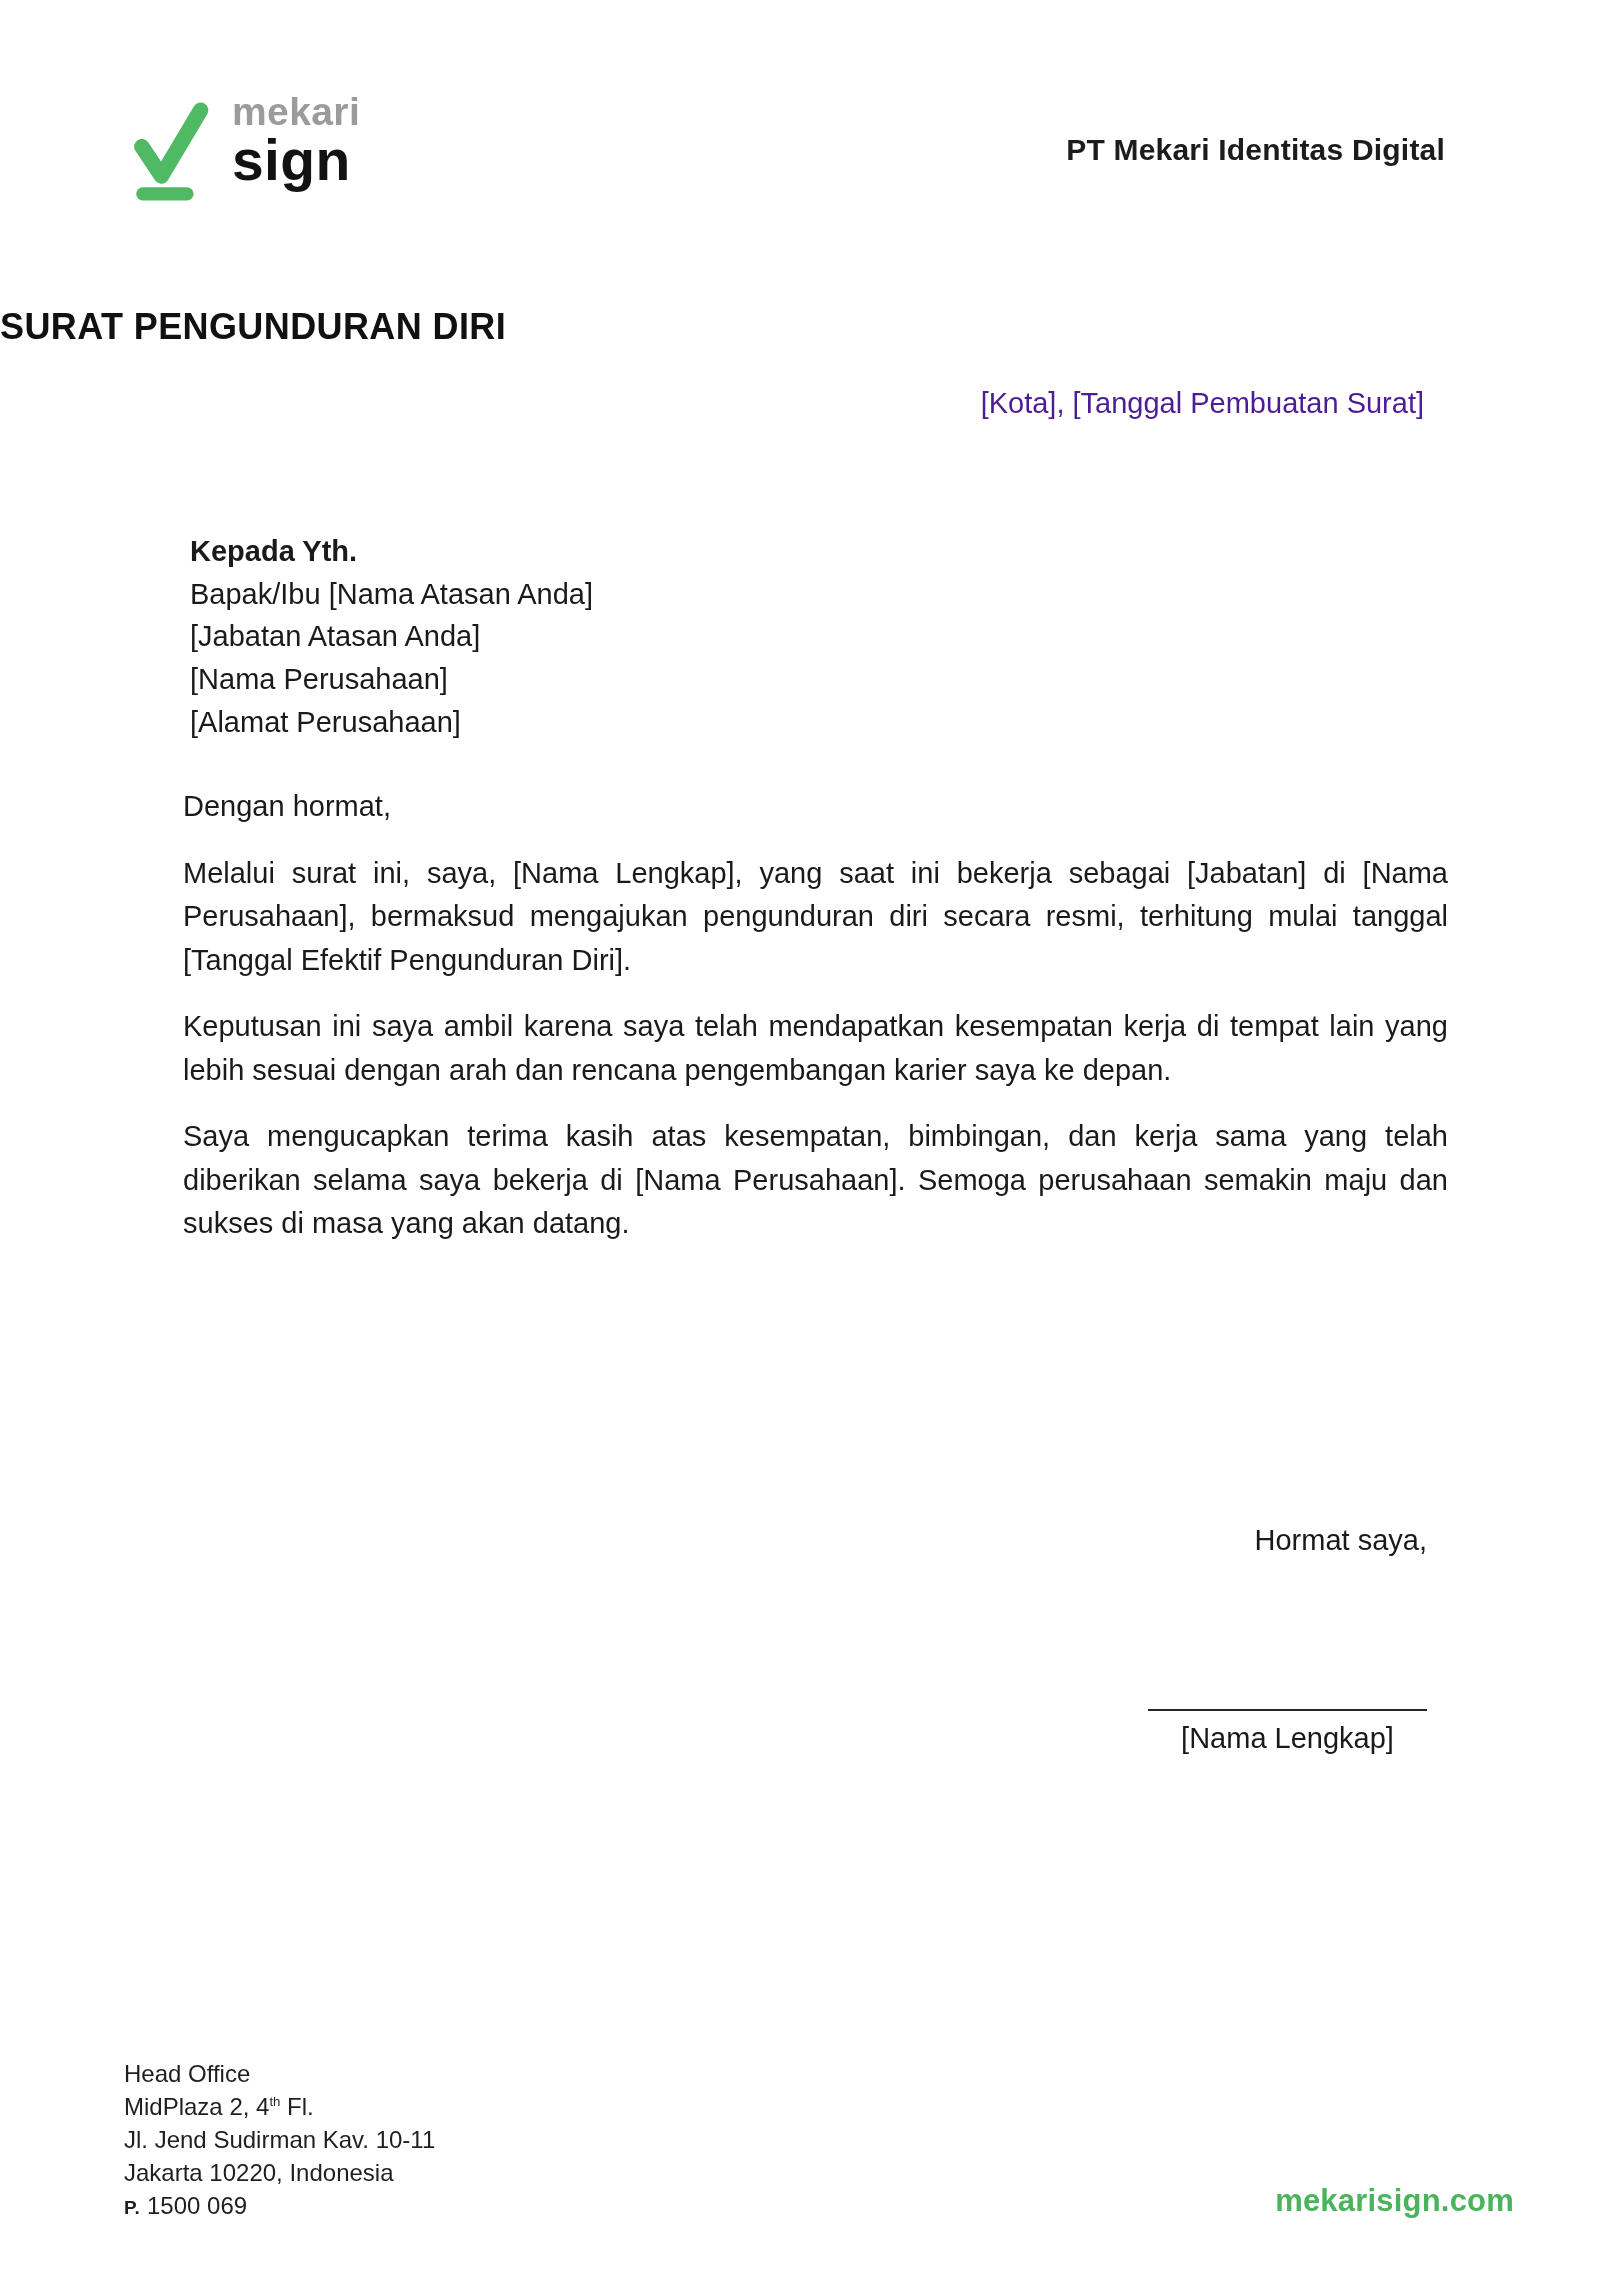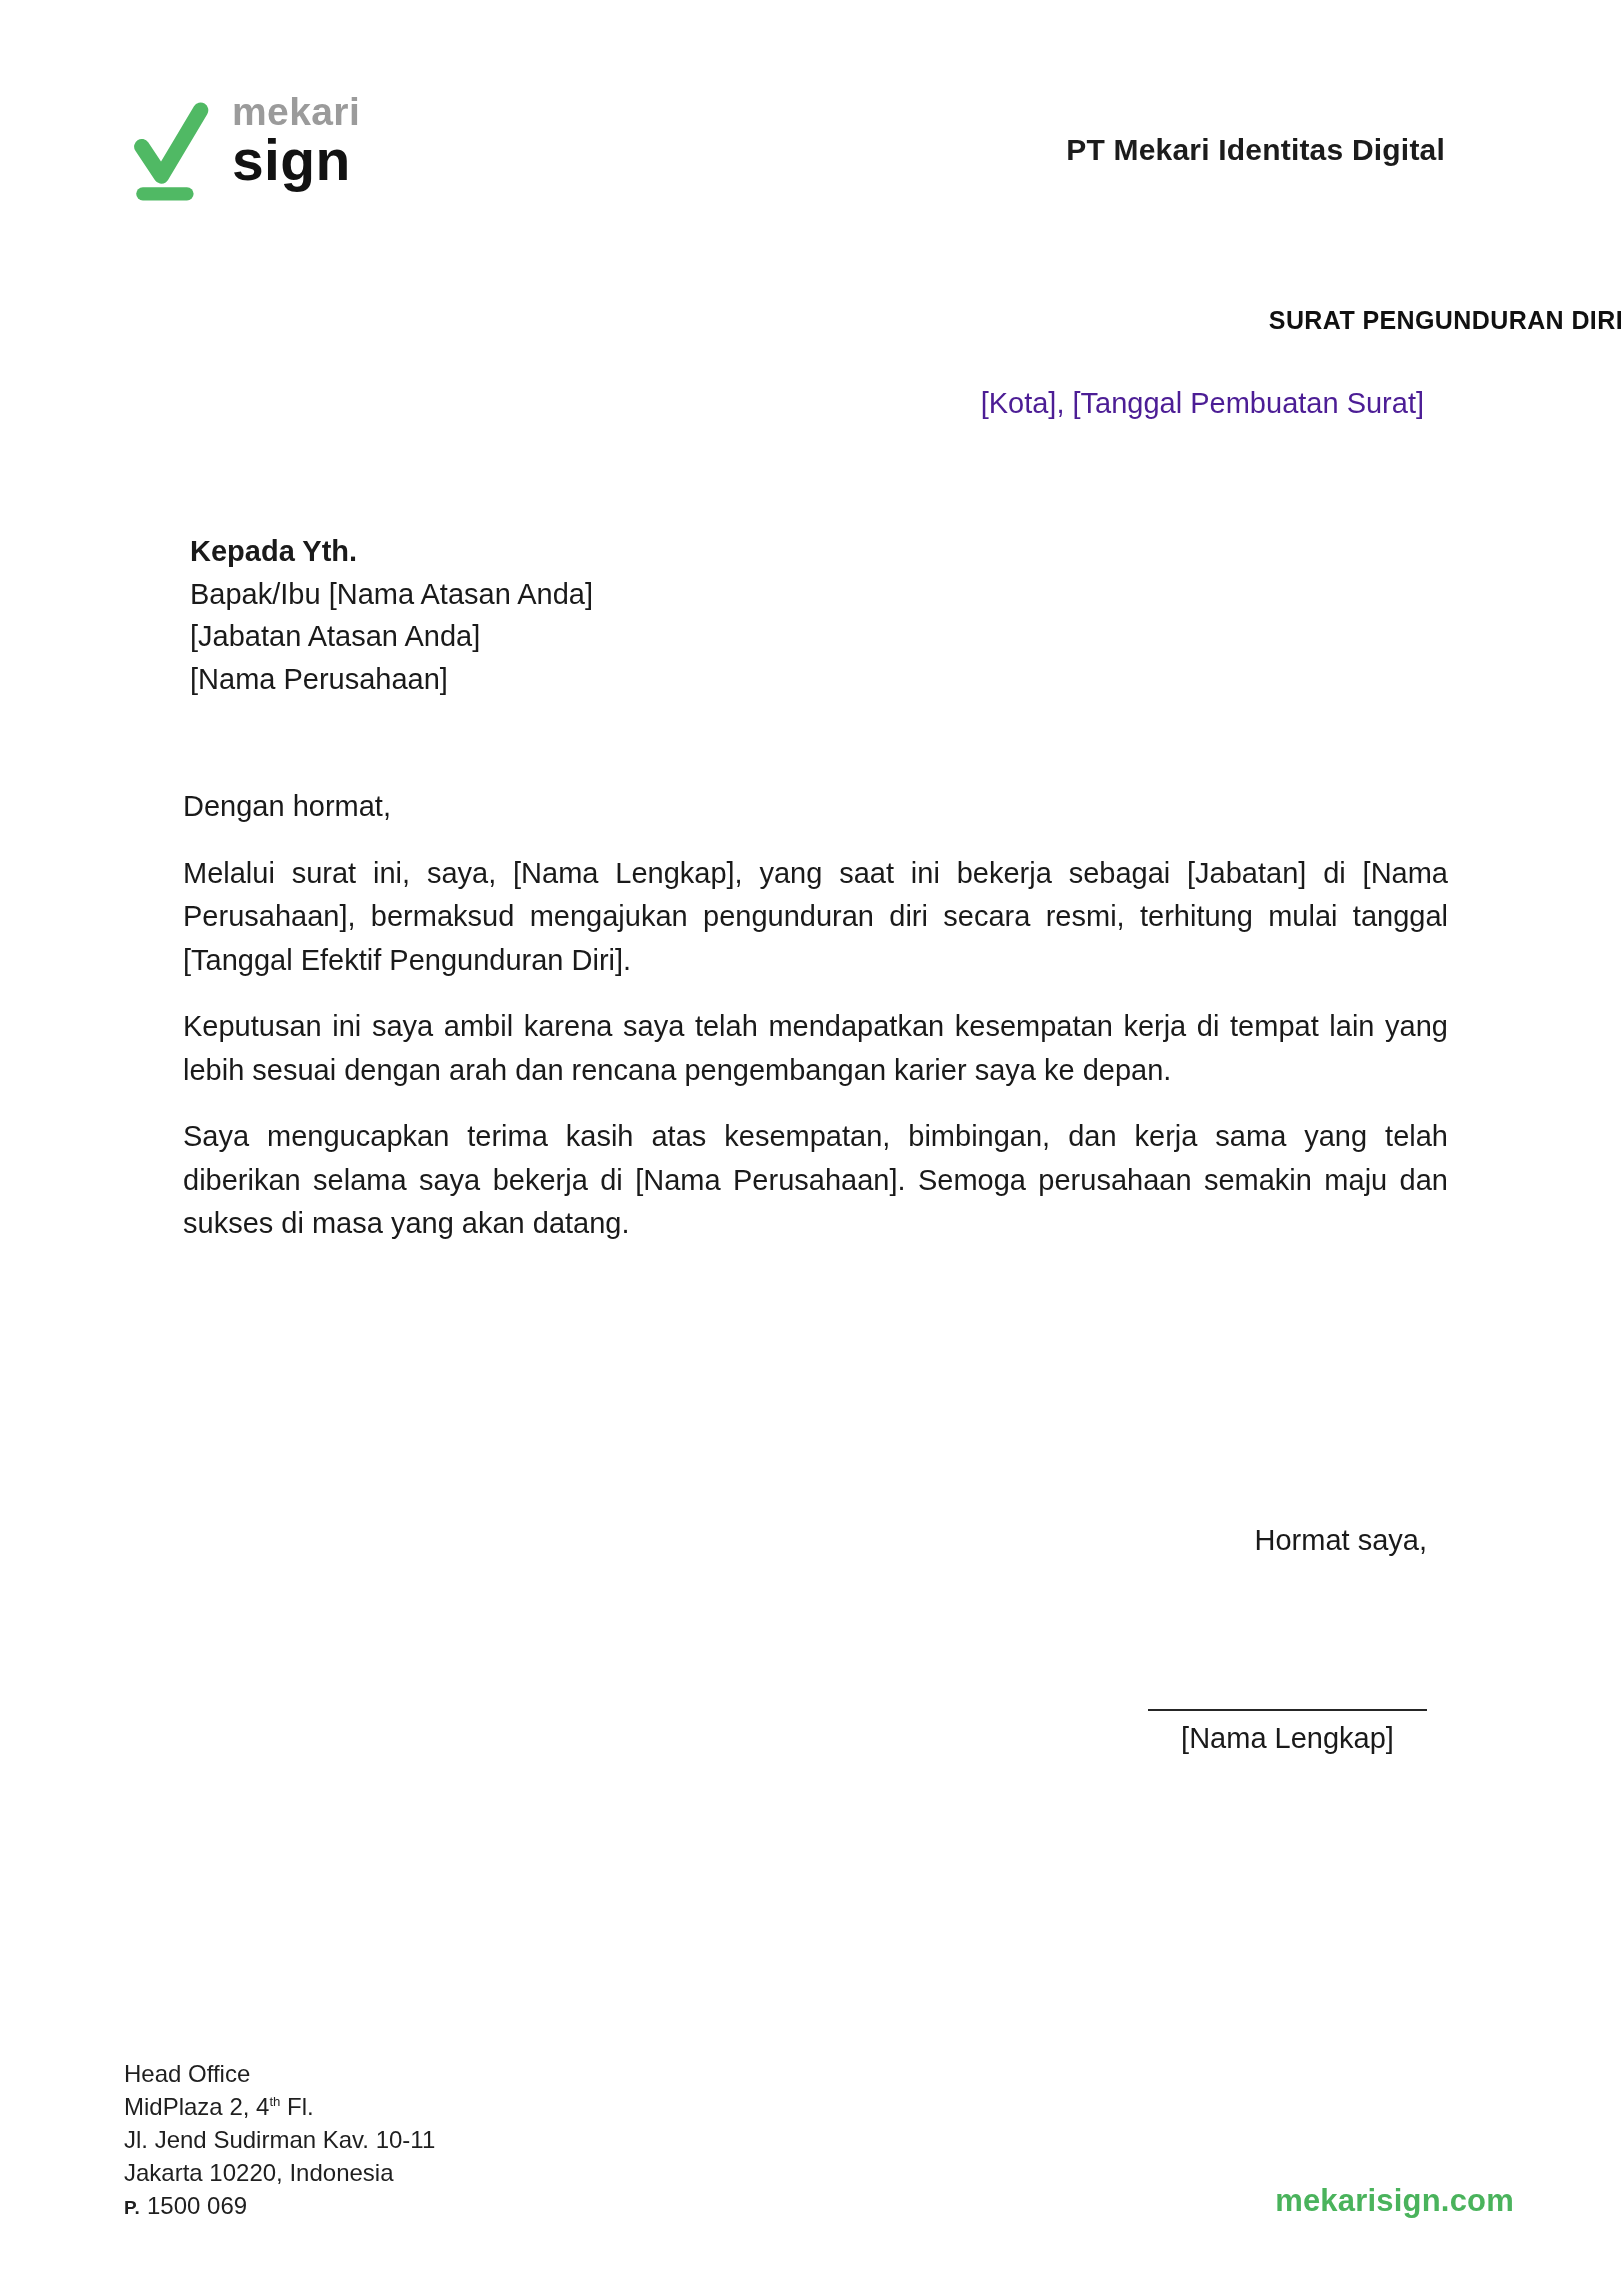--- a/index.html
+++ b/index.html
@@ -21,21 +21,21 @@
   .logo-sign { font-size:57px; font-weight:700; color:#121212; line-height:1.05; letter-spacing:0.4px; }
 
   .company-name {
     position:absolute; right:178px; top:133px;
     font-size:30px; font-weight:700; color:#1c1c1c; letter-spacing:0.2px;
   }
 
   
   .letter-title {
     position:absolute; left:0; right:0; top:306px;
-    text-align:right; font-size:25px; font-weight:700; color:#111; letter-spacing:0.4px;
+    text-align:left; font-size:36px; font-weight:700; color:#111; letter-spacing:0.4px;
   }
   .date-line {
     position:absolute; right:199px; top:387px;
     font-size:29px; color:#4c1d95;
   }
   .recipient {
     position:absolute; left:190px; top:530px;
     font-size:29px; line-height:1.47; color:#1a1a1a;
   }
   .recipient .salute { font-weight:700; }
@@ -89,20 +89,21 @@
 
   <div class="letter-title">SURAT PENGUNDURAN DIRI</div>
 
   <div class="date-line">[Kota], [Tanggal Pembuatan Surat]</div>
 
   <div class="recipient">
     <div class="salute">Kepada Yth.</div>
     <div>Bapak/Ibu [Nama Atasan Anda]</div>
     <div>[Jabatan Atasan Anda]</div>
     <div>[Nama Perusahaan]</div>
+    <div>[Alamat Perusahaan]</div>
   </div>
 
   <div class="body-block">
     <p class="greeting">Dengan hormat,</p>
     <p>Melalui surat ini, saya, [Nama Lengkap], yang saat ini bekerja sebagai [Jabatan] di [Nama Perusahaan], bermaksud mengajukan pengunduran diri secara resmi, terhitung mulai tanggal [Tanggal Efektif Pengunduran Diri].</p>
     <p>Keputusan ini saya ambil karena saya telah mendapatkan kesempatan kerja di tempat lain yang lebih sesuai dengan arah dan rencana pengembangan karier saya ke depan.</p>
     <p>Saya mengucapkan terima kasih atas kesempatan, bimbingan, dan kerja sama yang telah diberikan selama saya bekerja di [Nama Perusahaan]. Semoga perusahaan semakin maju dan sukses di masa yang akan datang.</p>
   </div>
 
   <div class="closing">Hormat saya,</div>

